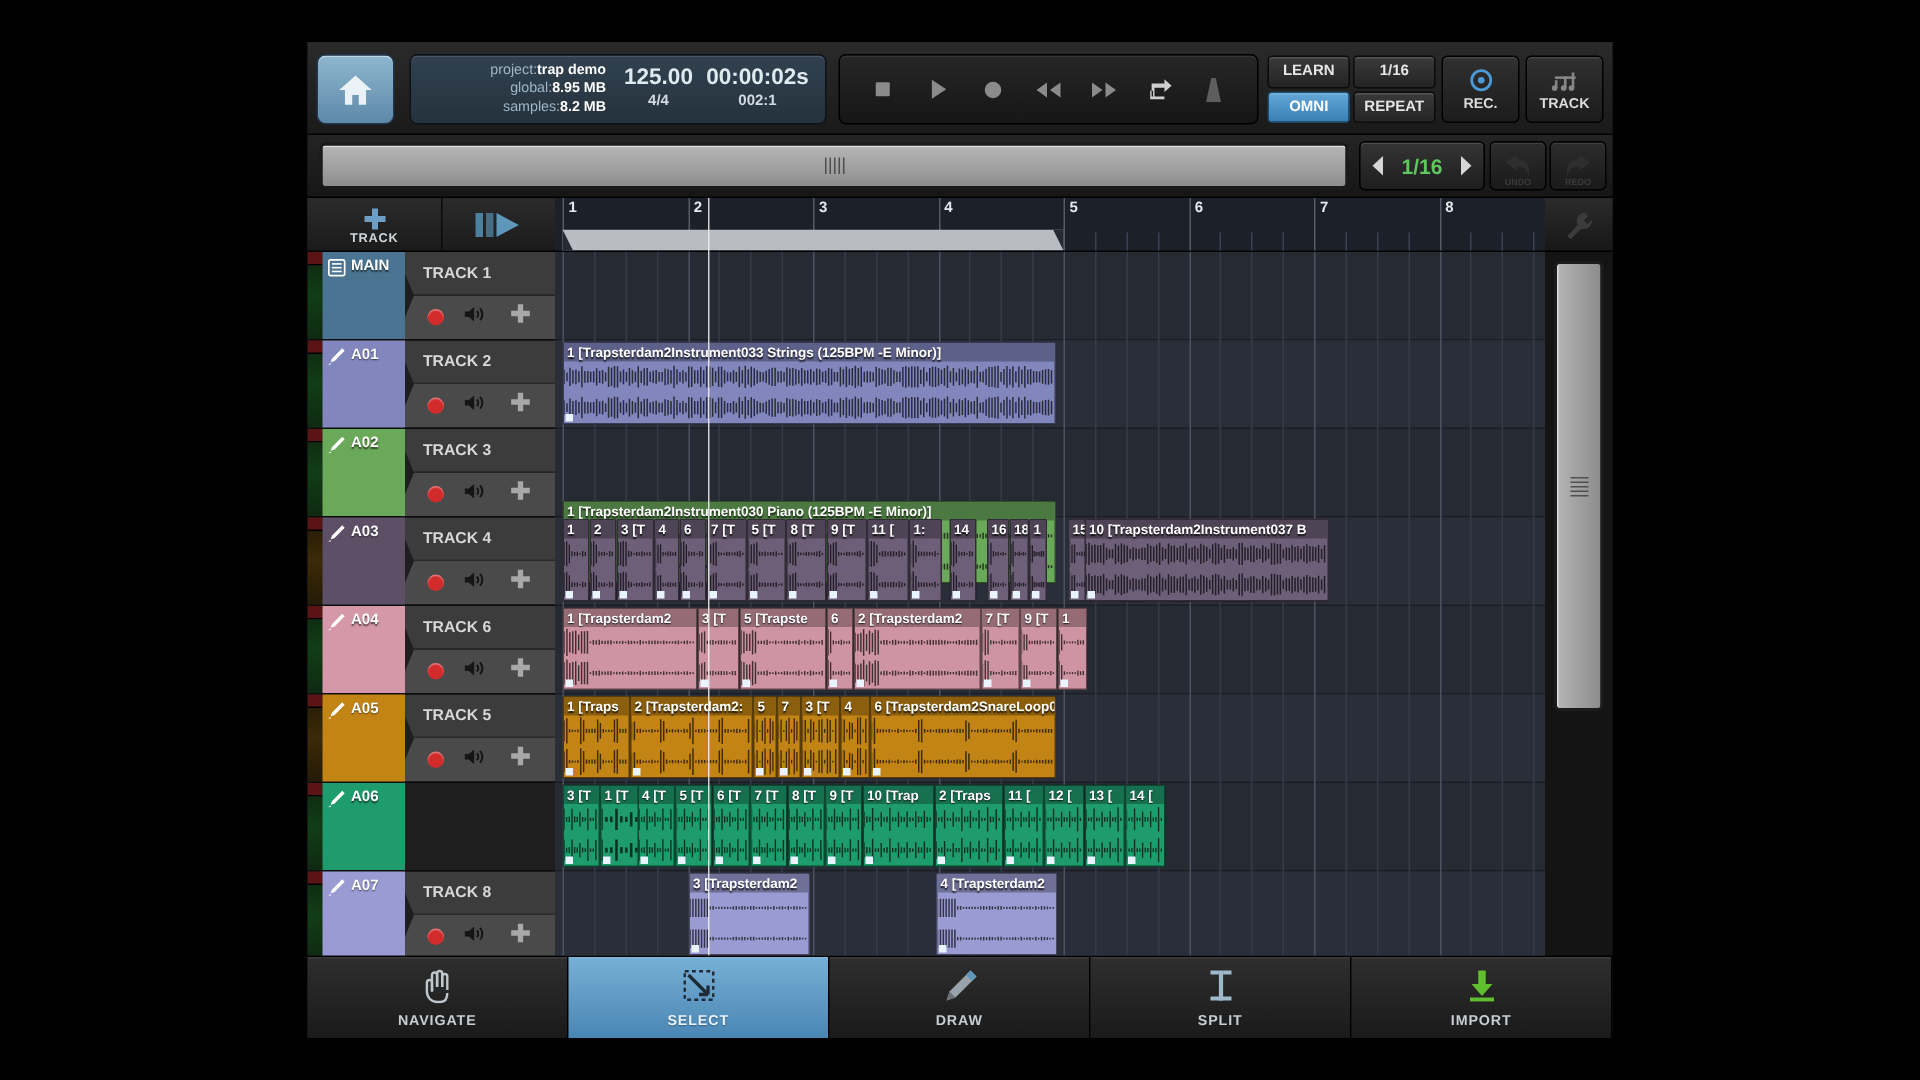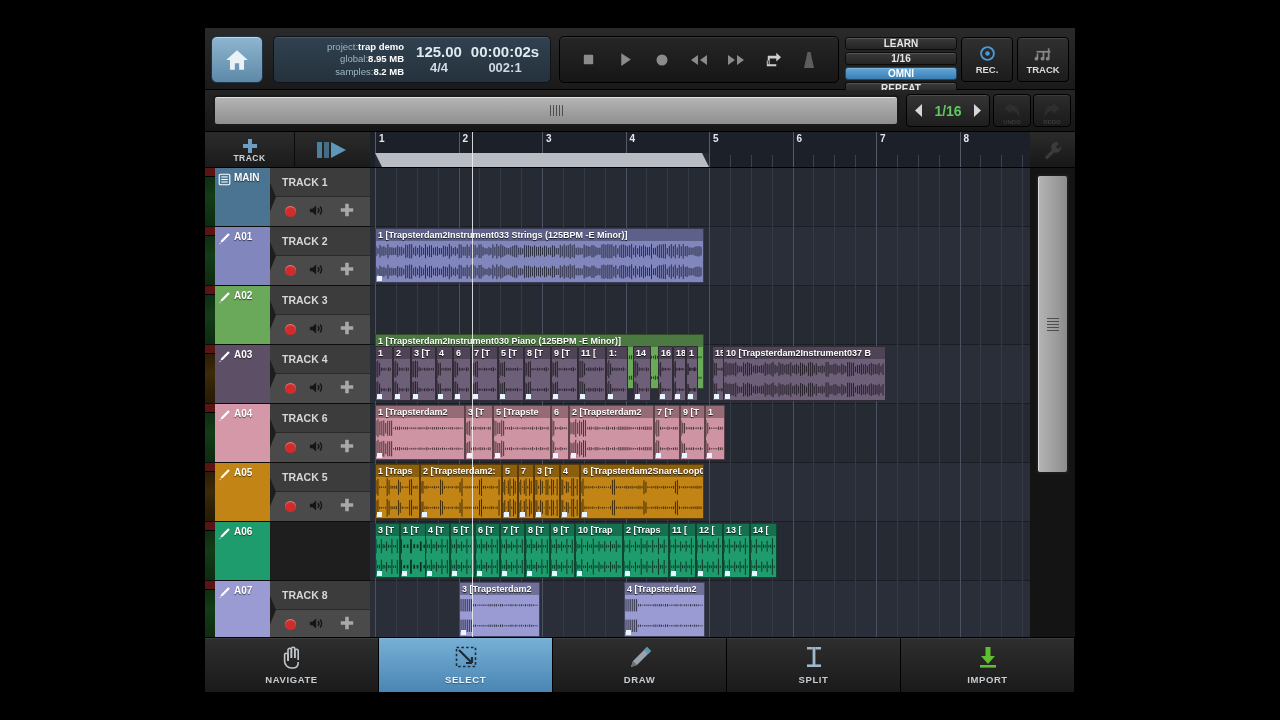--- a/index.html
+++ b/index.html
@@ -36,38 +36,38 @@
     border:1px solid #0d1318;
     display:flex; align-items:center;
     box-shadow:inset 0 1px 0 rgba(255,255,255,.12);
     padding:3px 8px;
   }
   .info-left{ flex:1; font-size:9.5px; line-height:12.5px; text-align:right; padding-right:6px; }
   .info-left .row span.k{ color:#9fb6c6; }
   .info-left .row span.v{ color:#ffffff; font-weight:bold; }
   .info-right{ width:132px; color:#dfe9f0; text-align:center; line-height:16px; }
   .ir-top{ font-size:15px; font-weight:bold; display:flex; justify-content:space-around; }
-  .ir-bot{ font-size:13px; font-weight:bold; display:flex; justify-content:space-around; color:#cfdae2;}
+  .ir-bot{ font-size:10px; font-weight:bold; display:flex; justify-content:space-around; color:#cfdae2;}
   .ir-top .bpm{ width:58px; } .ir-top .tc{ width:74px; }
   .ir-bot .sig{ width:58px; } .ir-bot .pos{ width:74px; }
 
   .transport{
     flex:1; margin:2px 4px; border-radius:5px;
     background:linear-gradient(#262626,#161616);
     border:1px solid #000;
     display:flex; align-items:center; justify-content:space-around;
     padding:0 10px;
     box-shadow:inset 0 1px 0 rgba(255,255,255,.08);
   }
   .tbtn{ width:30px; height:30px; display:flex; align-items:center; justify-content:center; }
   .tbtn svg{ fill:#8b8b8b; }
 
   .modegrid{
     width:106px; margin:3px 2px; display:grid;
-    grid-template-columns:1fr; grid-template-rows:1fr 1fr; gap:2px;
+    grid-template-columns:1fr 1fr; grid-template-rows:1fr 1fr; gap:2px;
   }
   .mbtn{
     background:linear-gradient(#3a3a3a,#242424); border:1px solid #0b0b0b;
     border-radius:3px; color:#e6e6e6; font-size:10px; font-weight:bold;
     display:flex; align-items:center; justify-content:center;
     box-shadow:inset 0 1px 0 rgba(255,255,255,.14);
   }
   .mbtn.on{ background:linear-gradient(#63a8d8,#3a7fb4); border-color:#1d4straight; border-color:#1d4a6d; color:#fff; }
   .modegrid{ width:112px; }
 

